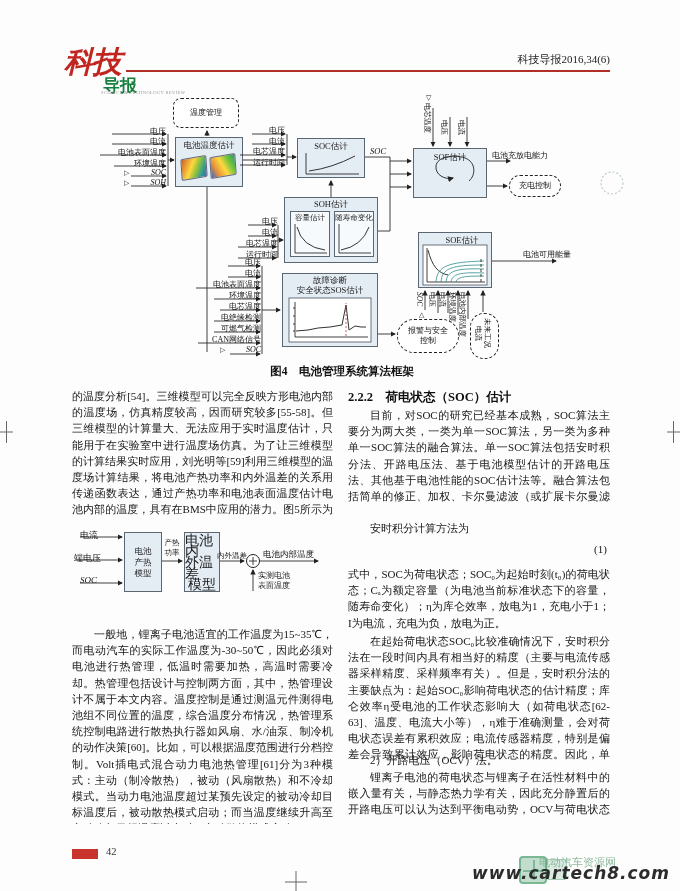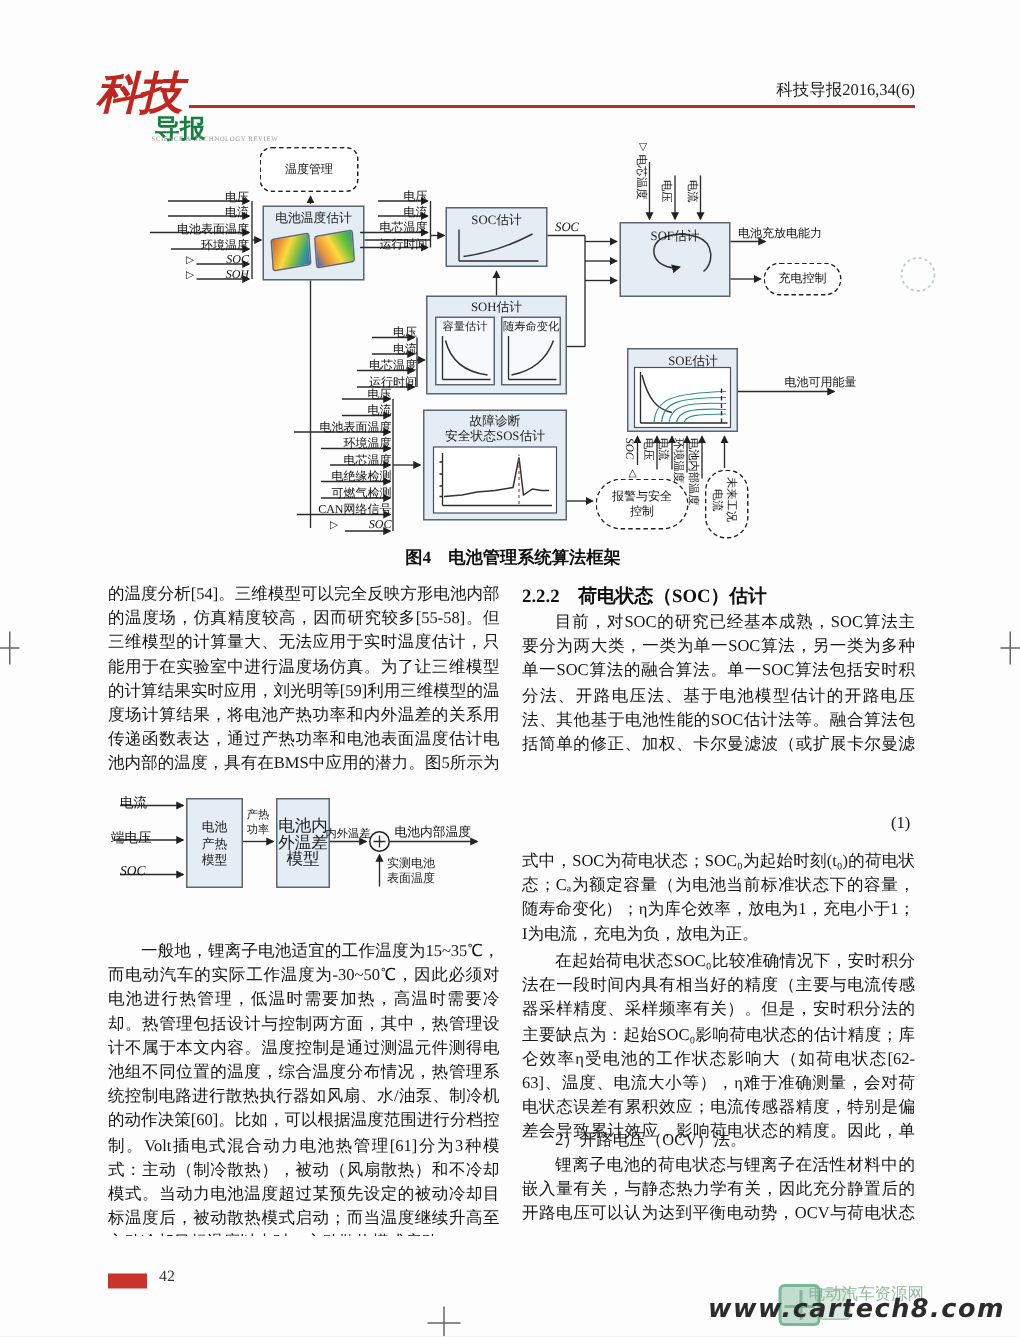--- a/index.html
+++ b/index.html
@@ -173,21 +173,21 @@
     <span>电池</span>
     <span>产热</span>
     <span>模型</span>
   </div>
 
   <div class="abs" style="left:160px;top:538px;width:24px;text-align:center;font-size:7.5px;line-height:9.5px;z-index:6;">
     <span>产热</span><br>
     <span>功率</span>
   </div>
 
-  <div class="box" style="left:184px;top:532px;width:36px;height:60px;display:flex;flex-direction:column;align-items:center;justify-content:center;font-size:11px;line-height:11px;">
+  <div class="box" style="left:184px;top:532px;width:36px;height:60px;display:flex;flex-direction:column;align-items:center;justify-content:center;font-size:14px;line-height:11px;">
     <span>电池内</span>
     <span>外温差</span>
     <span>模型</span>
   </div>
 
   <span class="lbl" style="left:217px;top:551px;font-size:7.5px;">内外温差</span>
   <span class="lbl" style="left:263px;top:549px;font-size:8.5px;">电池内部温度</span>
 
   <div class="abs" style="left:258px;top:571px;font-size:8px;line-height:10px;z-index:6;">
     <span>实测电池</span><br>
@@ -198,20 +198,23 @@
   <div class="col" style="left:72px;top:626px;width:261px;height:198px;">
     <p class="ind">一般地，锂离子电池适宜的工作温度为15~35℃，而电动汽车的实际工作温度为-30~50℃，因此必须对电池进行热管理，低温时需要加热，高温时需要冷却。热管理包括设计与控制两方面，其中，热管理设计不属于本文内容。温度控制是通过测温元件测得电池组不同位置的温度，综合温度分布情况，热管理系统控制电路进行散热执行器如风扇、水/油泵、制冷机的动作决策[60]。比如，可以根据温度范围进行分档控制。Volt插电式混合动力电池热管理[61]分为3种模式：主动（制冷散热），被动（风扇散热）和不冷却模式。当动力电池温度超过某预先设定的被动冷却目标温度后，被动散热模式启动；而当温度继续升高至主动冷却目标温度以上时，主动散热模式启动。</p>
   </div>
 
   <div class="h3" style="left:348px;top:389px;">2.2.2　荷电状态（SOC）估计</div>
 
   <div class="col" style="left:348px;top:407px;width:262px;height:99px;">
     <p class="ind">目前，对SOC的研究已经基本成熟，SOC算法主要分为两大类，一类为单一SOC算法，另一类为多种单一SOC算法的融合算法。单一SOC算法包括安时积分法、开路电压法、基于电池模型估计的开路电压法、其他基于电池性能的SOC估计法等。融合算法包括简单的修正、加权、卡尔曼滤波（或扩展卡尔曼滤波）以及滑模变结构方法等。</p>
   </div>
 
+  <div class="col" style="left:348px;top:520px;width:262px;height:17px;">
+    <p class="ind">安时积分计算方法为</p>
+  </div>
 
   <span class="eqtag" style="left:594px;top:543px;">(1)</span>
 
   <div class="col" style="left:348px;top:566px;width:262px;height:66px;">
     <p>式中，SOC为荷电状态；SOC₀为起始时刻(t₀)的荷电状态；Cₐ为额定容量（为电池当前标准状态下的容量，随寿命变化）；η为库仑效率，放电为1，充电小于1；I为电流，充电为负，放电为正。</p>
   </div>
 
   <div class="col" style="left:348px;top:633px;width:262px;height:131px;">
     <p class="ind">在起始荷电状态SOC₀比较准确情况下，安时积分法在一段时间内具有相当好的精度（主要与电流传感器采样精度、采样频率有关）。但是，安时积分法的主要缺点为：起始SOC₀影响荷电状态的估计精度；库仑效率η受电池的工作状态影响大（如荷电状态[62-63]、温度、电流大小等），η难于准确测量，会对荷电状态误差有累积效应；电流传感器精度，特别是偏差会导致累计效应，影响荷电状态的精度。因此，单纯采用安时积分法很难满足荷电状态估计的精度要求。</p>
   </div>

